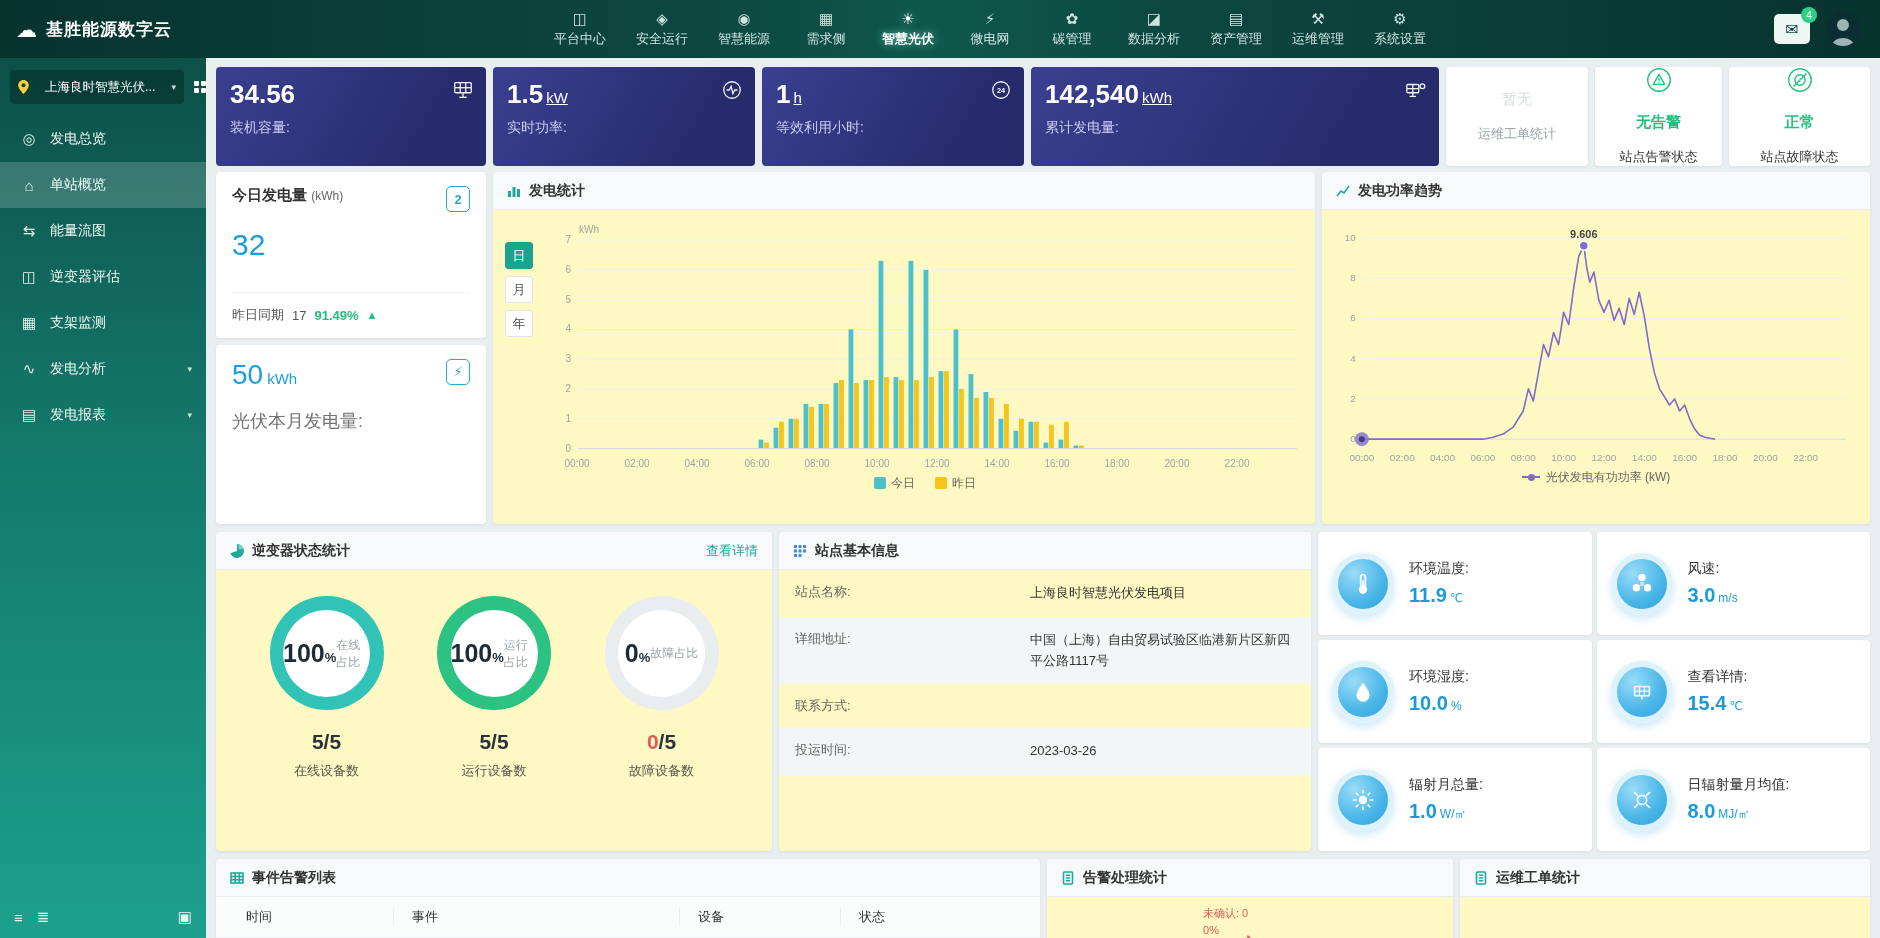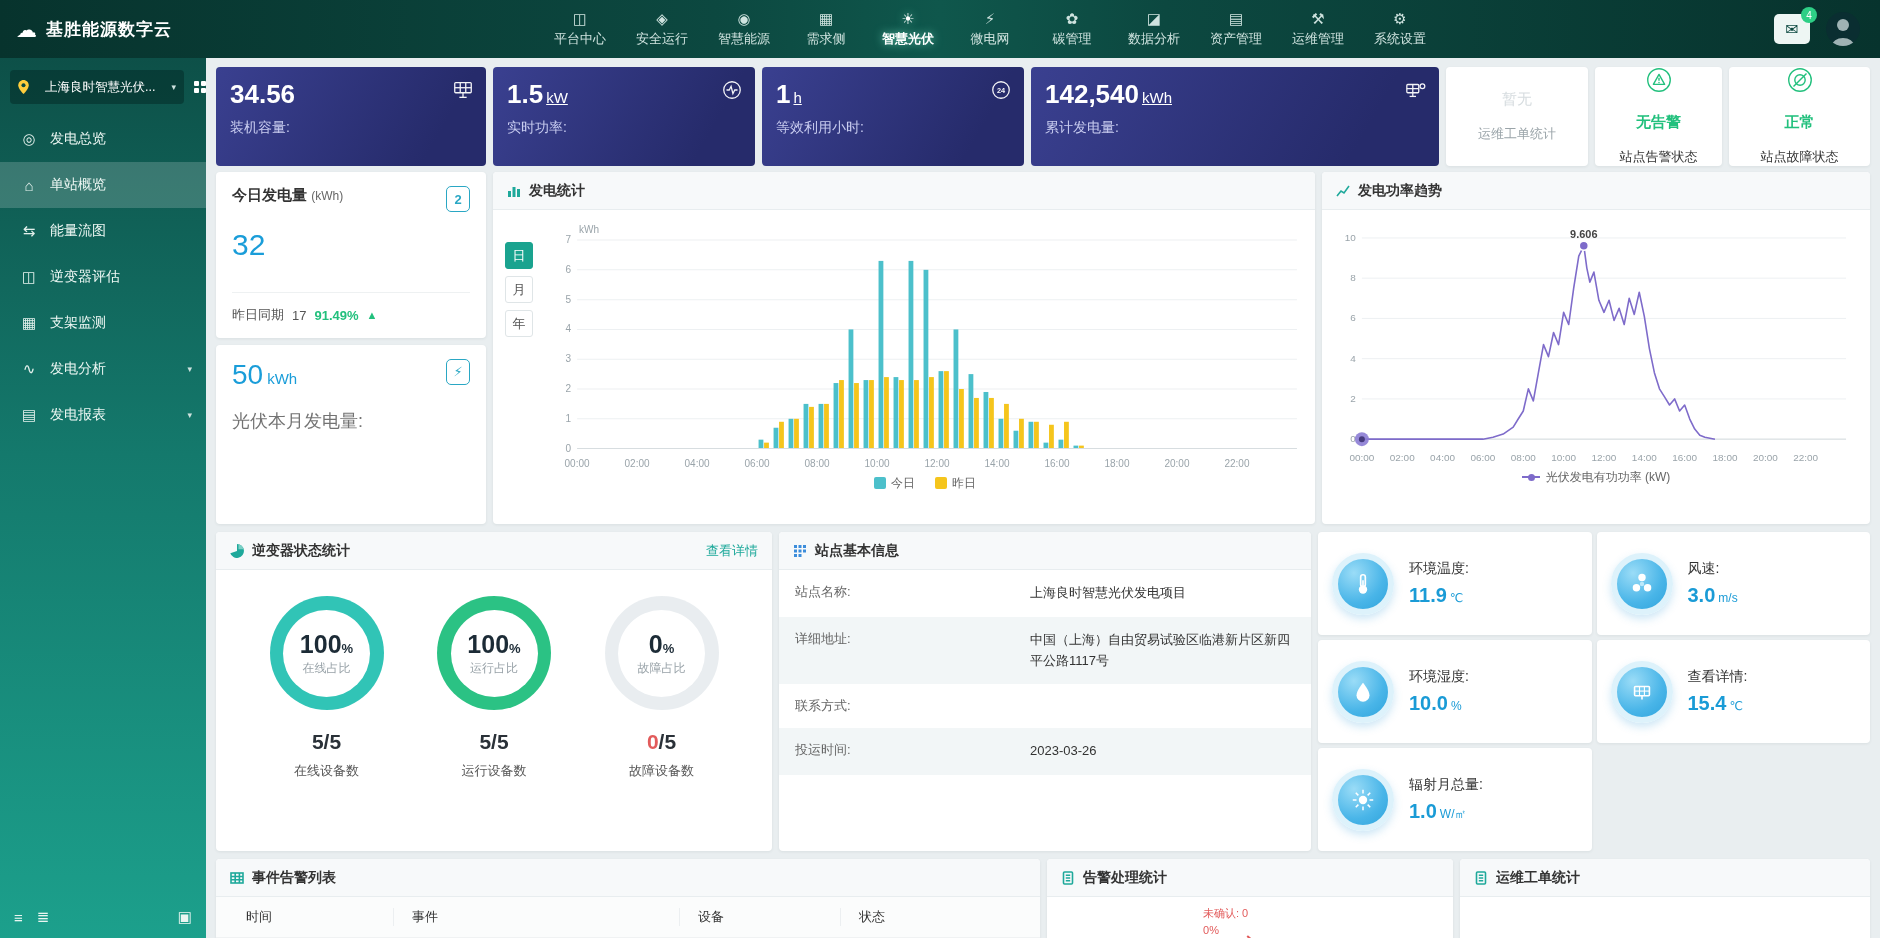--- a/index.html
+++ b/index.html
@@ -69,21 +69,21 @@
   .today-foot { margin-top:auto; border-top:1px solid #eef1f2; height:46px; display:flex; align-items:center; gap:8px; font-size:13px; color:#555; }
   .cmp-pct { color:#22c07d; font-weight:700; }
   .cmp-arrow { color:#22c07d; font-size:11px; }
 
   .month-card { flex:1; padding:14px 16px; }
   .month-head { display:flex; align-items:flex-start; }
   .month-value { font-size:28px; color:#1a9dd9; }
   .month-value .unit { font-size:15px; margin-left:4px; }
   .month-label { margin-top:18px; font-size:18px; color:#737373; }
 
-  .panel { background:#ffffff; border-radius:4px; box-shadow:0 1px 3px rgba(40,60,70,.08); display:flex; flex-direction:column; overflow:hidden; }
+  .panel { background:#fef9c3; border-radius:4px; box-shadow:0 1px 3px rgba(40,60,70,.08); display:flex; flex-direction:column; overflow:hidden; }
   .panel-header { flex:0 0 38px; background:#f7f9fa; border-bottom:1px solid #e8edef; display:flex; align-items:center; gap:8px; padding:0 14px; }
   .panel-title { font-size:14px; font-weight:700; color:#333; }
   .panel-link { margin-left:auto; color:#1fa99b; font-size:13px; cursor:pointer; }
   .panel-body { flex:1; position:relative; }
 
   .gen-body { display:flex; padding:12px 8px 0 10px; }
   .tab-col { display:flex; flex-direction:column; gap:7px; margin:20px 10px 0 2px; }
   .tab { width:28px; height:27px; display:flex; align-items:center; justify-content:center; font-size:13px; color:#555; background:#fff; border:1px solid #dfe5e7; border-radius:3px; cursor:pointer; }
   .tab.active { background:#1aa38f; border-color:#1aa38f; color:#fff; }
   .chart-wrap { flex:1; min-width:0; }
@@ -91,21 +91,21 @@
   .legend-row { display:flex; justify-content:center; gap:20px; font-size:12px; color:#666; padding:0 0 8px; }
   .legend-item { cursor:pointer; }
   .legend-item i { display:inline-block; width:12px; height:12px; border-radius:2px; margin-right:5px; vertical-align:-2px; }
   .line-legend-marker { display:inline-block; width:18px; height:2px; background:#7e6bca; position:relative; vertical-align:3px; margin-right:6px; }
   .line-legend-marker::after { content:""; position:absolute; left:6px; top:-2.5px; width:7px; height:7px; border-radius:50%; background:#7e6bca; }
 
   .row3 { margin-top:8px; display:grid; grid-template-columns:556px 532px 1fr; gap:7px; height:319px; }
   .inv-body { display:flex; justify-content:space-evenly; padding-top:26px; }
   .donut-col { display:flex; flex-direction:column; align-items:center; }
   .donut { width:114px; height:114px; border-radius:50%; display:flex; align-items:center; justify-content:center; }
-  .donut-hole { width:87px; height:87px; border-radius:50%; background:#fff; display:flex; flex-direction:column; align-items:center; justify-content:center; }
+  .donut-hole { width:87px; height:87px; border-radius:50%; background:#fff; display:flex; flex-direction:row; align-items:center; justify-content:center; }
   .donut-pct { font-size:25px; font-weight:700; color:#1c2b36; }
   .donut-pct .pc { font-size:13px; }
   .donut-sub { font-size:12px; color:#98a2a8; margin-top:1px; }
   .donut-count { margin-top:20px; font-size:21px; font-weight:700; color:#2a3138; }
   .donut-count .red { color:#e25b5b; }
   .donut-count-label { margin-top:8px; font-size:13px; color:#555; }
 
   .info-row { display:flex; padding:13px 16px; font-size:13px; }
   .info-row:nth-child(2n) { background:#f2f6f7; }
   .info-label { flex:0 0 235px; color:#666; }
@@ -652,20 +652,37 @@
                 <line x1="6.2" y1="21.8" x2="9" y2="19"></line>
                 <line x1="19" y1="9" x2="21.8" y2="6.2"></line>
               </g>
             </svg>
         </div>
         <div class="env-text">
             <div class="env-label">辐射月总量:</div>
           <div class="env-value"><span>1.0</span><span class="eu">W/㎡</span></div>
           </div>
       </div>
+      <div class="card env-card">
+        <div class="env-ico">
+          <svg width="26" height="26" viewBox="0 0 28 28">
+              <circle cx="14" cy="14" r="5" fill="none" stroke="#fff" stroke-width="1.8"></circle>
+              <g stroke="#fff" stroke-width="1.6">
+                <line x1="5.5" y1="5.5" x2="9.5" y2="9.5"></line>
+                <line x1="18.5" y1="18.5" x2="22.5" y2="22.5"></line>
+                <line x1="5.5" y1="22.5" x2="9.5" y2="18.5"></line>
+                <line x1="18.5" y1="9.5" x2="22.5" y2="5.5"></line>
+              </g>
+            </svg>
+        </div>
+        <div class="env-text">
+            <div class="env-label">日辐射量月均值:</div>
+          <div class="env-value"><span>8.0</span><span class="eu">MJ/㎡</span></div>
+          </div>
+      </div>
     </div>
   </section>
 
   <section class="row4">
     <div class="panel">
       <div class="panel-header">
         <svg width="14" height="14" viewBox="0 0 14 14">
             <rect class="tealstroke" x="1" y="2" width="12" height="10"></rect>
             <line class="tealstroke" x1="1" y1="5.5" x2="13" y2="5.5"></line>
             <line class="tealstroke" x1="1" y1="8.8" x2="13" y2="8.8"></line>

